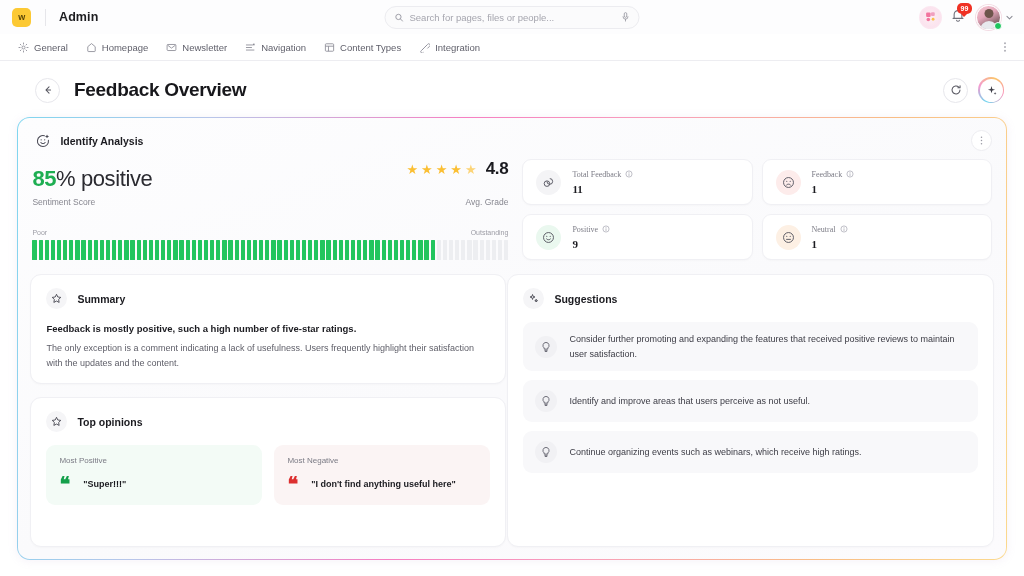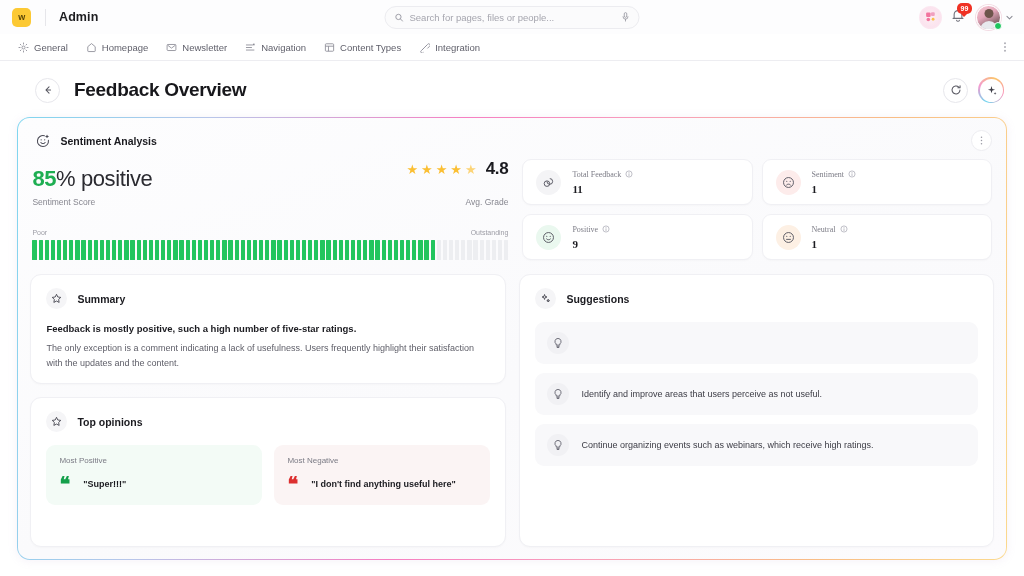--- a/index.html
+++ b/index.html
@@ -228,21 +228,21 @@
   }
   .stat-ico.gray { background: #f4f4f6; }
   .stat-ico.red  { background: #fdeceb; }
   .stat-ico.green{ background: #eaf8ef; }
   .stat-ico.orange{ background: #fdf0e4; }
   .stat-label-row { display: flex; align-items: center; gap: 4px; }
   .stat-label { font-size: 8px; color: #7b7b85; }
   .stat-value { font-size: 11px; font-weight: bold; color: #1b1b20; margin-top: 4px; }
 
   
-  .bottom-row { display: flex; gap: 13px; margin-top: 14px; flex: 1 1 auto; min-height: 0; }
+  .bottom-row { display: flex; gap: 1px; margin-top: 14px; flex: 1 1 auto; min-height: 0; }
   .panel {
     background: #fff; border: 1px solid #f0f0f4; border-radius: 11px;
     padding: 13px 15px;
     box-shadow: 0 1px 2px rgba(20,20,40,0.025);
   }
   .panel-right { flex: 1 1 auto; display: flex; flex-direction: column; }
 
   .sec-head { display: flex; align-items: center; gap: 10px; margin-bottom: 13px; }
   .sec-ico {
     width: 21px; height: 21px; border-radius: 50%; background: #f5f5f7;
@@ -441,21 +441,21 @@
       <div class="card-head">
         <div class="card-head-icon">
           <svg width="14" height="14" viewBox="0 0 16 16" fill="none" stroke="#4a4a55" stroke-width="1.2">
             <path d="M14.2 7.3A6.3 6.3 0 1 1 9.6 2.0" stroke-linecap="round"></path>
             <circle cx="5.9" cy="6.6" r="0.72" fill="#4a4a55" stroke="none"></circle>
             <circle cx="9.9" cy="6.6" r="0.72" fill="#4a4a55" stroke="none"></circle>
             <path d="M5.6 9.7a3 3 0 0 0 4.8 0" stroke-linecap="round"></path>
             <path d="M12.6 1.5v2.6M11.3 2.8h2.6" stroke-linecap="round"></path>
           </svg>
         </div>
-        <div class="card-head-title">Sentiment Analysis</div>
+        <div class="card-head-title">Identify Analysis</div>
         <div class="card-kebab">
           <span>
             <svg width="11" height="11" viewBox="0 0 12 12" fill="#9b9ba5">
               <circle cx="6" cy="2.4" r="0.85"></circle>
                 <circle cx="6" cy="6" r="0.85"></circle>
                 <circle cx="6" cy="9.6" r="0.85"></circle>
             </svg>
           </span>
         </div>
       </div>
@@ -598,21 +598,21 @@
             <div class="stat-ico red">
               <svg width="13" height="13" viewBox="0 0 16 16" fill="none" stroke="#55555f" stroke-width="1.15">
                 <circle cx="8" cy="8" r="6.1"></circle>
                 <circle cx="5.9" cy="6.6" r="0.7" fill="#55555f" stroke="none"></circle>
                 <circle cx="10.1" cy="6.6" r="0.7" fill="#55555f" stroke="none"></circle>
                 <path d="M5.6 11a3 3 0 0 1 4.8 0" stroke-linecap="round"></path>
               </svg>
             </div>
             <div>
               <div class="stat-label-row">
-                <span class="stat-label">Sentiment</span>
+                <span class="stat-label">Feedback</span>
                 <span>
                   <svg width="8" height="8" viewBox="0 0 12 12" fill="none" stroke="#a9a9b3" stroke-width="1.1">
                     <circle cx="6" cy="6" r="4.6"></circle>
                       <path d="M6 8.4V5.7M6 3.9v.1" stroke-linecap="round"></path>
                   </svg>
                 </span>
               </div>
               <div class="stat-value">1</div>
             </div>
           </div>
@@ -724,20 +724,21 @@
           </div>
           <div class="sug-list">
 
             <div class="sug">
               <div class="sug-ico">
                 <svg width="12" height="12" viewBox="0 0 16 16" fill="none" stroke="#5b5b66" stroke-width="1.15">
                   <path d="M8 1.9a4.1 4.1 0 0 0-2.4 7.4v1.5h4.8V9.3A4.1 4.1 0 0 0 8 1.9z" stroke-linejoin="round"></path>
                   <path d="M6.4 12.4h3.2M6.9 14h2.2" stroke-linecap="round"></path>
                 </svg>
               </div>
+              <div class="sug-text">Consider further promoting and expanding the features that received positive reviews to maintain user satisfaction.</div>
             </div>
 
             <div class="sug">
               <div class="sug-ico">
                 <svg width="12" height="12" viewBox="0 0 16 16" fill="none" stroke="#5b5b66" stroke-width="1.15">
                   <path d="M8 1.9a4.1 4.1 0 0 0-2.4 7.4v1.5h4.8V9.3A4.1 4.1 0 0 0 8 1.9z" stroke-linejoin="round"></path>
                   <path d="M6.4 12.4h3.2M6.9 14h2.2" stroke-linecap="round"></path>
                 </svg>
               </div>
               <div class="sug-text">Identify and improve areas that users perceive as not useful.</div>

